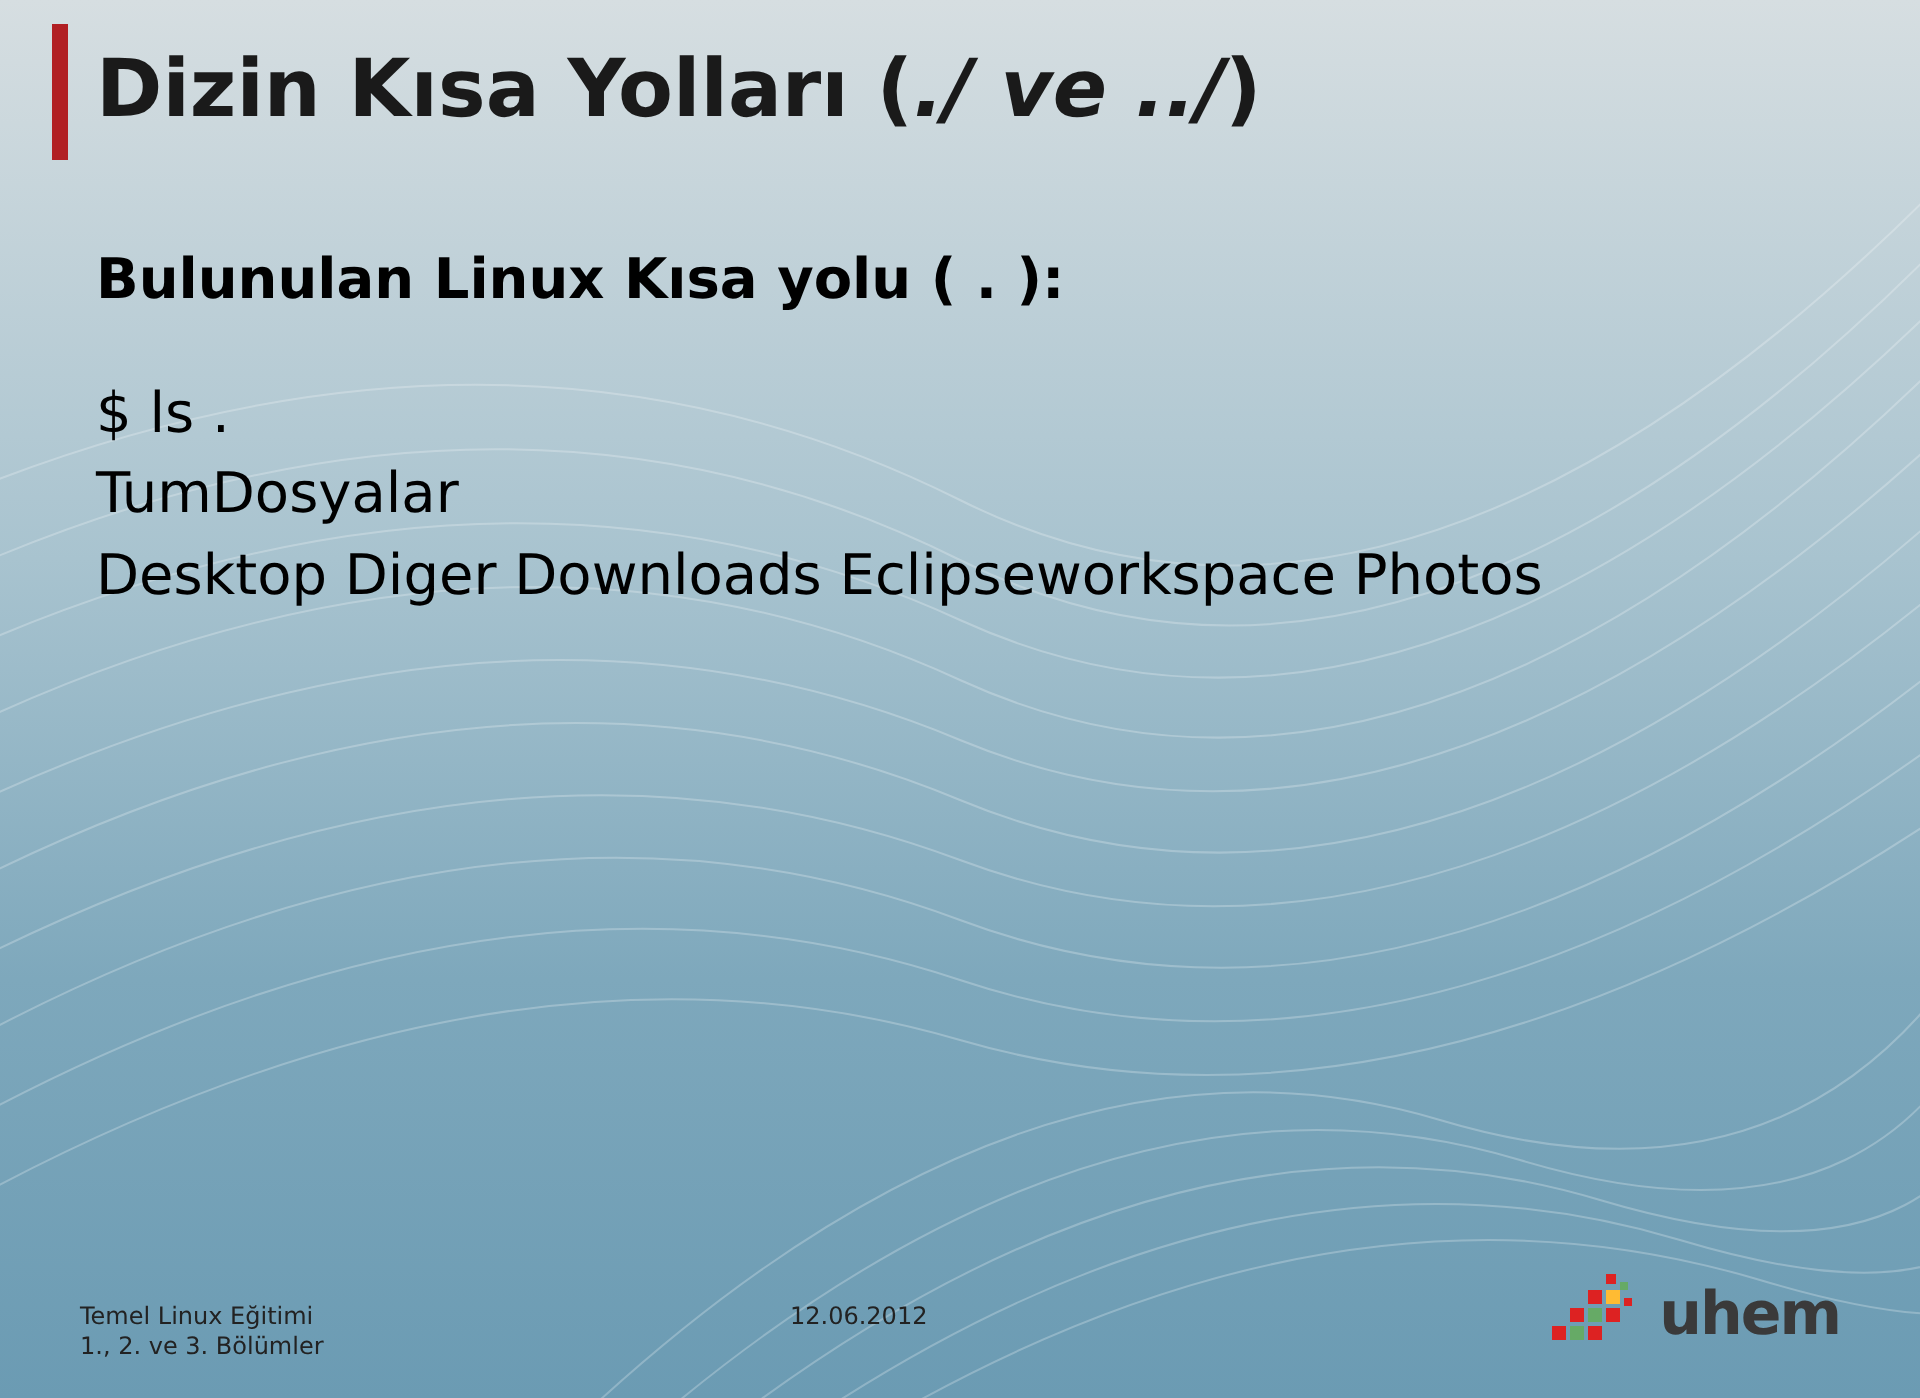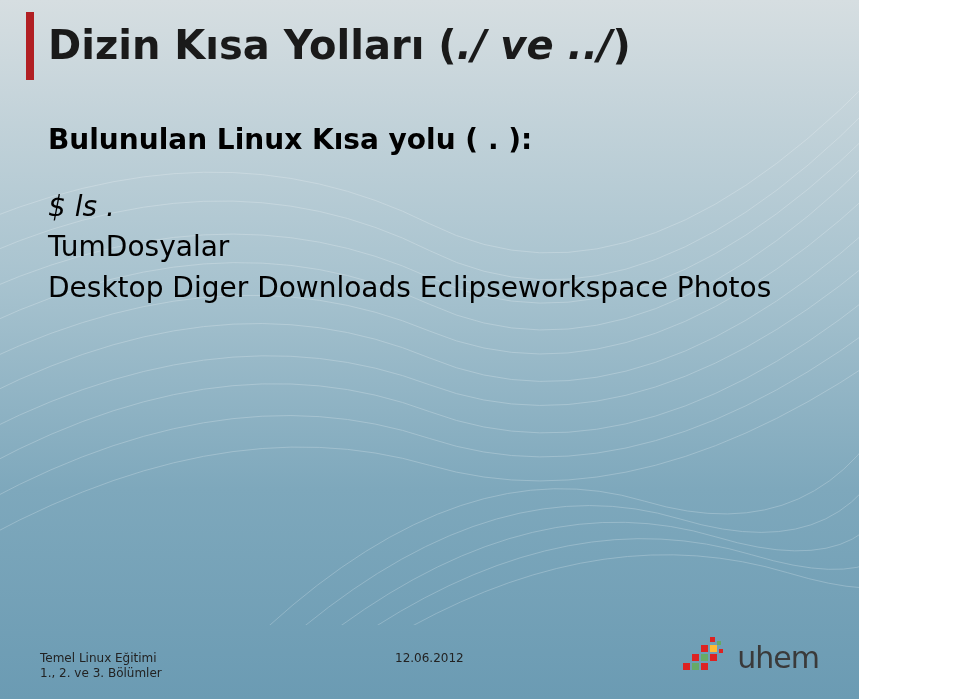--- a/index.html
+++ b/index.html
@@ -1,19 +1,19 @@
 <!DOCTYPE html>
 <html><head>
 <meta charset="utf-8">
 <style>
   * { margin: 0; padding: 0; box-sizing: border-box; }
   html, body { width: 960px; height: 699px; overflow: hidden; font-family: "DejaVu Sans", "Verdana", sans-serif; }
   .slide {
     position: relative;
-    width: 859px;
+    width: 960px;
     height: 699px;
     background: linear-gradient(180deg, #d6dee1 0%, #a8c3cf 40%, #7ea8bc 70%, #6b9bb3 100%);
   }
   .wavelayer {
     position: absolute;
     inset: 0;
     pointer-events: none;
     opacity: 0.35;
   }
   .redbar {
@@ -42,21 +42,20 @@
     color: #000;
     font-size: 28px;
     line-height: 1.45;
   }
   .subhead {
     font-weight: bold;
     font-style: normal;
     margin-bottom: 6px;
   }
   .cmd {
-    font-style: italic;
     margin-top: 26px;
   }
   .output {
     font-style: normal;
   }
   .block2 { margin-top: 48px; }
   .footer {
     position: absolute;
     left: 40px;
     bottom: 18px;
@@ -79,21 +78,21 @@
     align-items: center;
     gap: 10px;
   }
   .logo-mark {
     width: 44px;
     height: 40px;
     position: relative;
   }
   .logo-text {
     font-size: 30px;
-    font-weight: normal;
+    font-weight: bold;
     color: #3a3a3a;
     letter-spacing: -1px;
   }
 </style>
 </head>
 <body>
 
 <div class="slide">
 
   <svg class="wavelayer" viewBox="0 0 960 699" preserveAspectRatio="none">

